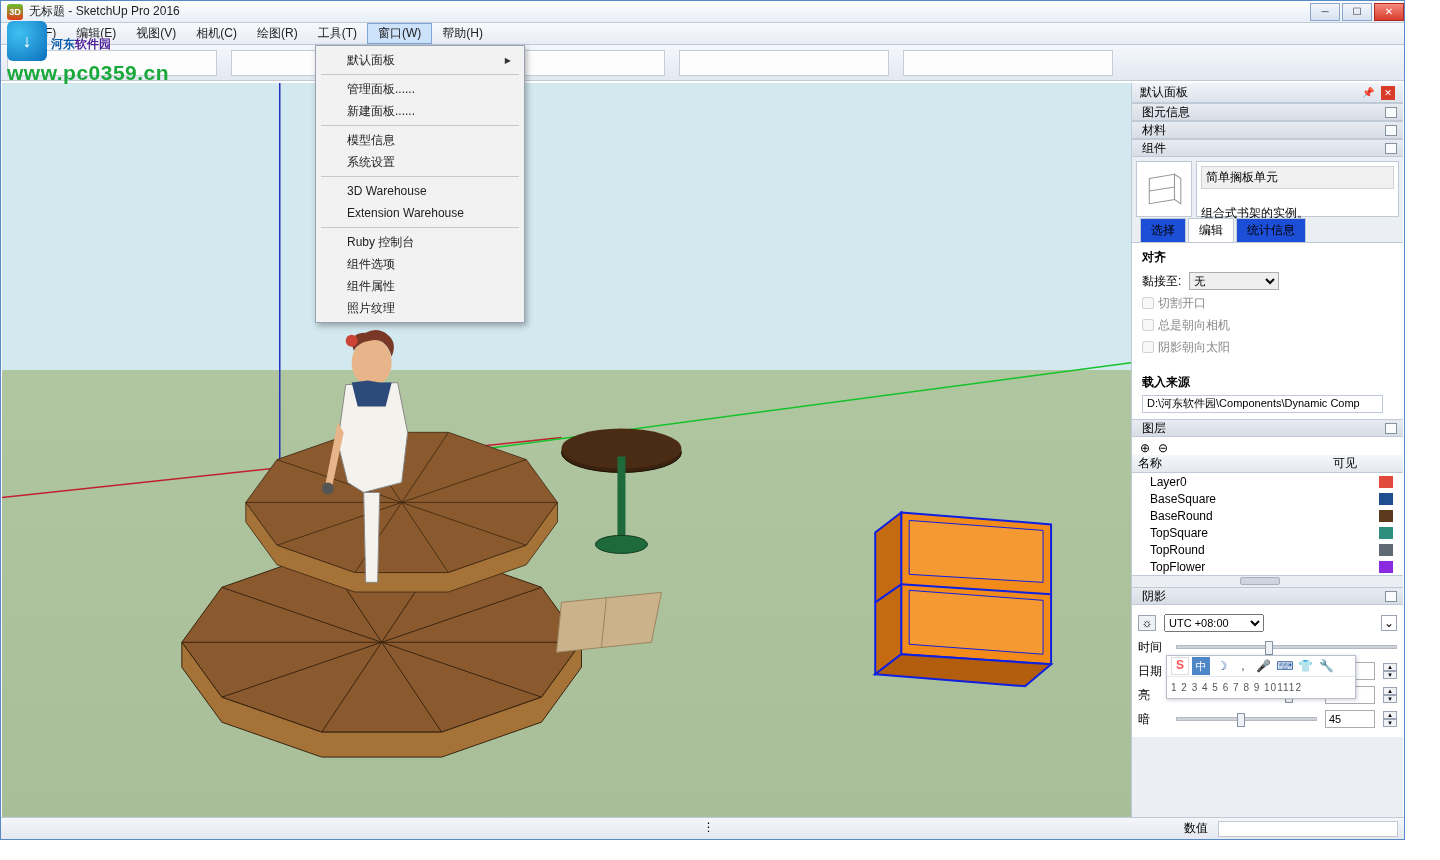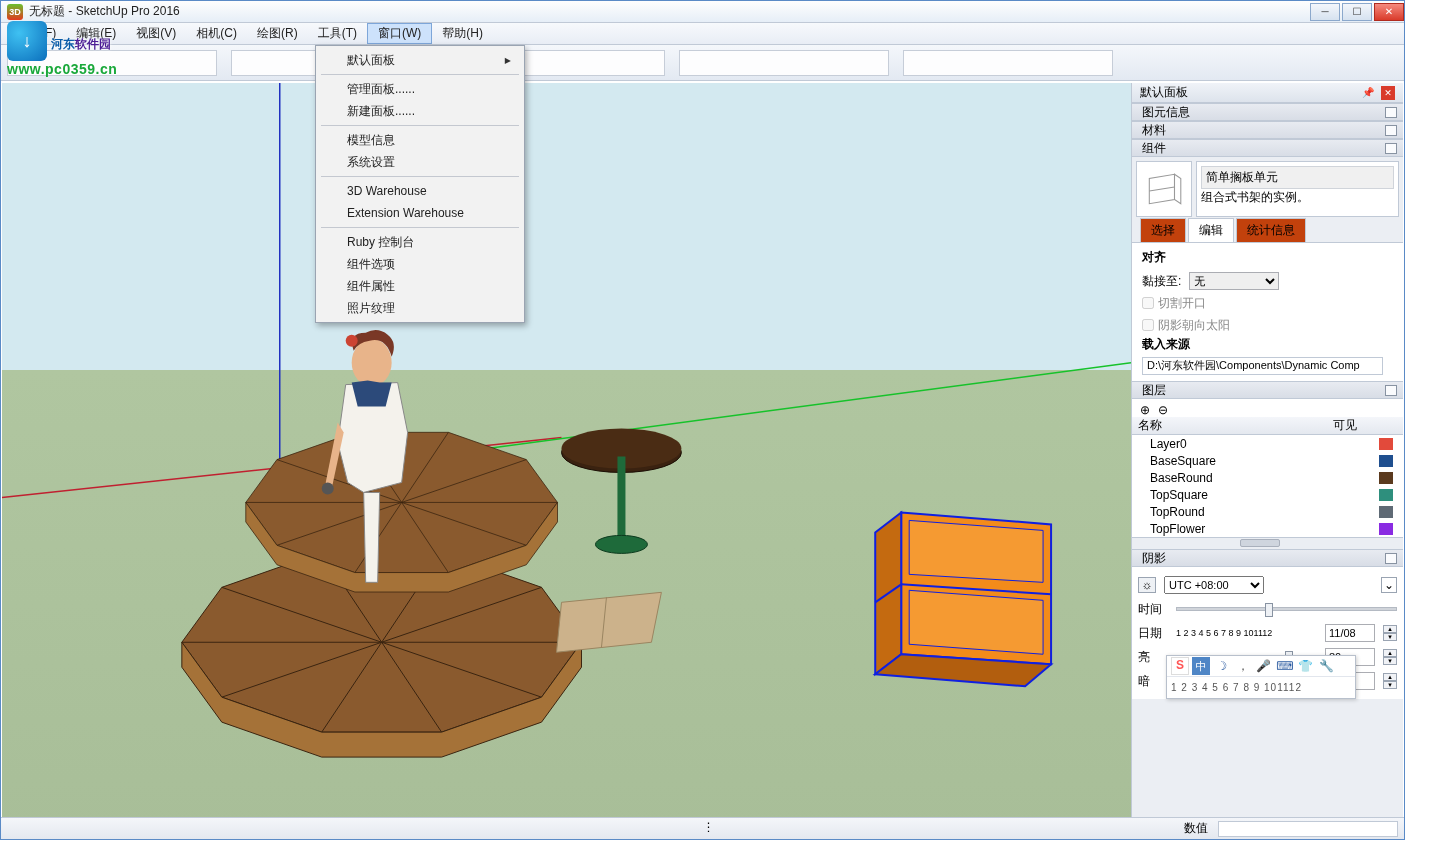--- a/index.html
+++ b/index.html
@@ -24,24 +24,24 @@
 .dd-sep { height:1px; background:#c4c8d0; margin:3px 2px;}
 .right-panel { position:absolute; top:82px; right:1px; width:272px; bottom:1px; background:#ebeef3; border-left:1px solid #c0c9d6; display:flex; flex-direction:column; overflow:hidden;}
 .panel-title { height:20px; background:linear-gradient(#f0f3f8,#dde3ec); border-bottom:1px solid #c0c9d6; display:flex; align-items:center; padding:0 8px; font-weight:normal;}
 .panel-title .pin { margin-left:auto; font-size:10px; color:#555; margin-right:6px;}
 .panel-title .x { width:14px;height:14px; background:#d93b2b; color:#fff; font-size:9px; display:flex;align-items:center;justify-content:center;}
 .tray-header { height:18px; background:linear-gradient(#e8ebf1,#d8dde6); border:1px solid #c0c9d6; border-left:none;border-right:none; display:flex; align-items:center; padding:0 10px; position:relative;}
 .tray-header .sq { position:absolute; right:6px; width:12px; height:11px; border:1px solid #8893a2; background:#fafbfd;}
 .comp-preview { display:flex; padding:4px; gap:4px; height:64px;}
 .comp-thumb { width:56px; height:56px; border:1px solid #c0c9d6; background:#fff; display:flex;align-items:center;justify-content:center;}
 .comp-thumb svg{width:42px;height:42px;}
-.comp-desc { flex:1; border:1px solid #c0c9d6; background:#fff; padding:4px; display:flex;flex-direction:column;gap:0;}
+.comp-desc { flex:1; border:1px solid #c0c9d6; background:#fff; padding:4px; display:flex;flex-direction:column;gap:16px;}
 .comp-desc-title{ background:#f0f0f0; padding:2px 4px; border:1px solid #d0d4da;}
 .comp-tabs { display:flex; height:22px; border-bottom:1px solid #c0c9d6; padding-left:8px; gap:2px; align-items:flex-end;}
-.comp-tab { padding:3px 10px; border:1px solid #c0c9d6; border-bottom:none; background:#c2410c;}
+.comp-tab { padding:3px 10px; border:1px solid #c0c9d6; border-bottom:none; background:#1d4ed8;}
 .comp-tab.active { background:#fff;}
 .comp-body { padding:6px 10px; background:#fff; font-size:12px;}
 .comp-body .bold { font-weight:bold; margin-bottom:4px;}
 .comp-row { display:flex; align-items:center; height:22px; gap:8px;}
 .comp-row select{ width:90px; height:18px; font-size:11px; border:1px solid #abadb3;}
 .comp-row label { color:#888; display:flex; align-items:center; gap:4px;}
 .comp-row input[type=checkbox]{ width:12px;height:12px;}
 .path-input { width:96%; height:18px; border:1px solid #c0c9d6; background:#fff; font-size:11px; padding:0 4px; overflow:hidden; white-space:nowrap;}
 .layer-head { display:flex; height:18px; background:linear-gradient(#f4f6fa,#e4e8ef); border-bottom:1px solid #c0c9d6; align-items:flex-start; padding:0 6px;}
 .layer-head .col-name{ flex:1;}
@@ -64,21 +64,21 @@
 .sh-row .spin div{height:8px;border:1px solid #9aa4b2;font-size:7px;text-align:center;line-height:6px;background:#f0f2f6;}
 .statusbar{ position:absolute; bottom:0; left:0; right:0; height:22px; background:linear-gradient(#f4f6fa,#e4e8ef); border-top:1px solid #c0c9d6; display:flex; align-items:center;}
 .statusbar .grip{ position:absolute; left:50%; width:8px;height:18px; cursor:col-resize;}
 .statusbar .meas-lbl{ margin-left:auto; padding-right:10px;}
 .statusbar .meas-box{ width:180px; height:16px; border:1px solid #c0c9d6; background:#fff; margin-right:6px;}
 .watermark { position:absolute; left:6px; top:20px; z-index:30; font-family:Arial; pointer-events:none;}
 .watermark .logo{ display:flex; align-items:center; gap:4px;}
 .watermark .logo-icon{ width:40px;height:40px; border-radius:6px; background:radial-gradient(circle at 30% 30%,#3fc1f2,#0b6fbc); display:flex;align-items:center;justify-content:center;color:#fff;font-weight:bold;font-size:18px;}
 .watermark .cn{ font-size:22px; font-weight:bold; color:#0a5ca8; text-shadow:0 0 3px #fff;}
 .watermark .cn .orange{ color:#4c1d95;}
-.watermark .url{ font-size:14px; font-weight:bold; color:#19a83a; letter-spacing:.5px;}
+.watermark .url{ font-size:21px; font-weight:bold; color:#19a83a; letter-spacing:.5px;}
 .ime-bar{ position:absolute; right:48px; bottom:140px; width:190px; height:44px; background:#fff; border:1px solid #b8c0cc; box-shadow:1px 1px 4px rgba(0,0,0,.2); z-index:40; display:flex; flex-direction:column;}
 .ime-top{ height:22px; display:flex; align-items:center; padding:0 4px; gap:3px; border-bottom:1px solid #e2e6ed;}
 .ime-top .s-logo{ width:18px;height:18px; background:#fff; border:1px solid #ddd; color:#f55; font-weight:bold; text-align:center; font-size:12px;}
 .ime-top .cn{ width:18px;height:18px; background:#4f86c6; color:#fff; text-align:center; line-height:18px; font-size:11px;}
 .ime-top .ico{ width:18px;height:18px; display:flex;align-items:center;justify-content:center; font-size:12px;}
 .ime-bot{ height:22px; display:flex; align-items:center; padding:0 4px; font-size:10px; letter-spacing:1px; color:#555;}
 
 .scene svg{position:absolute;inset:0;width:100%;height:100%;}
 </style>
 </head>
@@ -251,24 +251,30 @@
       </div>
       <div class="comp-row">
           <label>
             <input type="checkbox" disabled="" style="">
             <span>切割开口</span>
           </label>
         </div>
       <div class="comp-row">
           <label>
             <input type="checkbox" disabled="" style="">
+            <span>总是朝向相机</span>
+          </label>
+        </div>
+      <div class="comp-row">
+          <label>
+            <input type="checkbox" disabled="" style="">
             <span>阴影朝向太阳</span>
           </label>
         </div>
-      <div class="bold" style="margin-top:0">载入来源</div>
+      <div class="bold" style="margin-top:16px">载入来源</div>
       <div class="path-input">D:\河东软件园\Components\Dynamic Comp</div>
     </div>
 
     <div class="tray-header">
       <span>图层</span>
         <span class="sq"></span>
     </div>
     <div style="background:#fff;padding:4px 0 0 0">
       <span style="padding:0 8px">⊕</span><span>⊖</span>
     </div>

